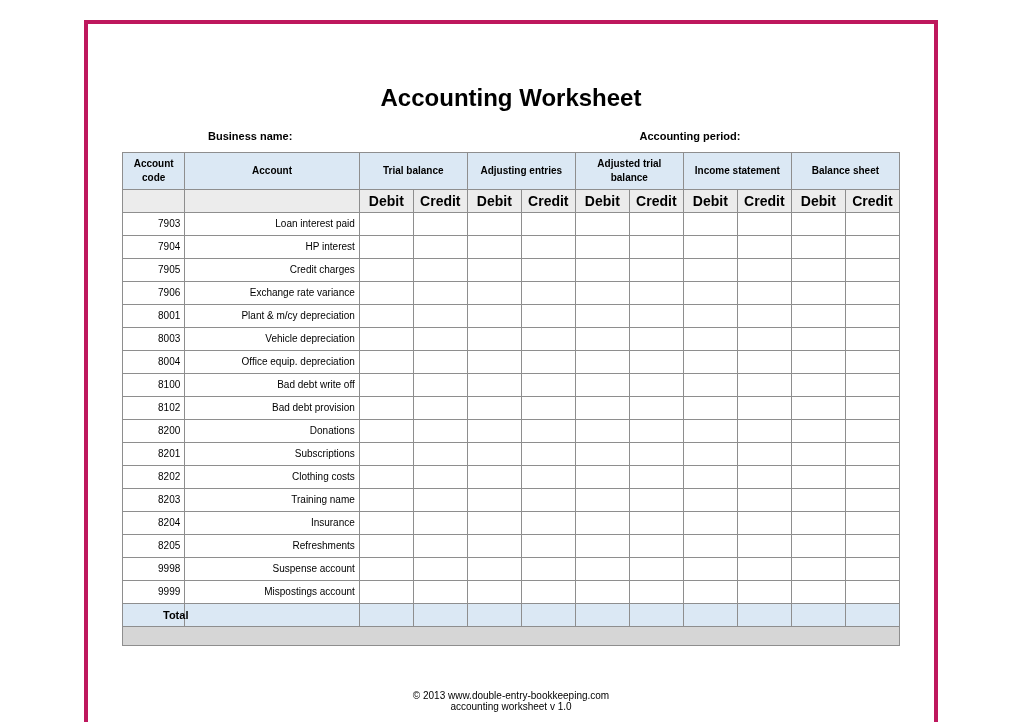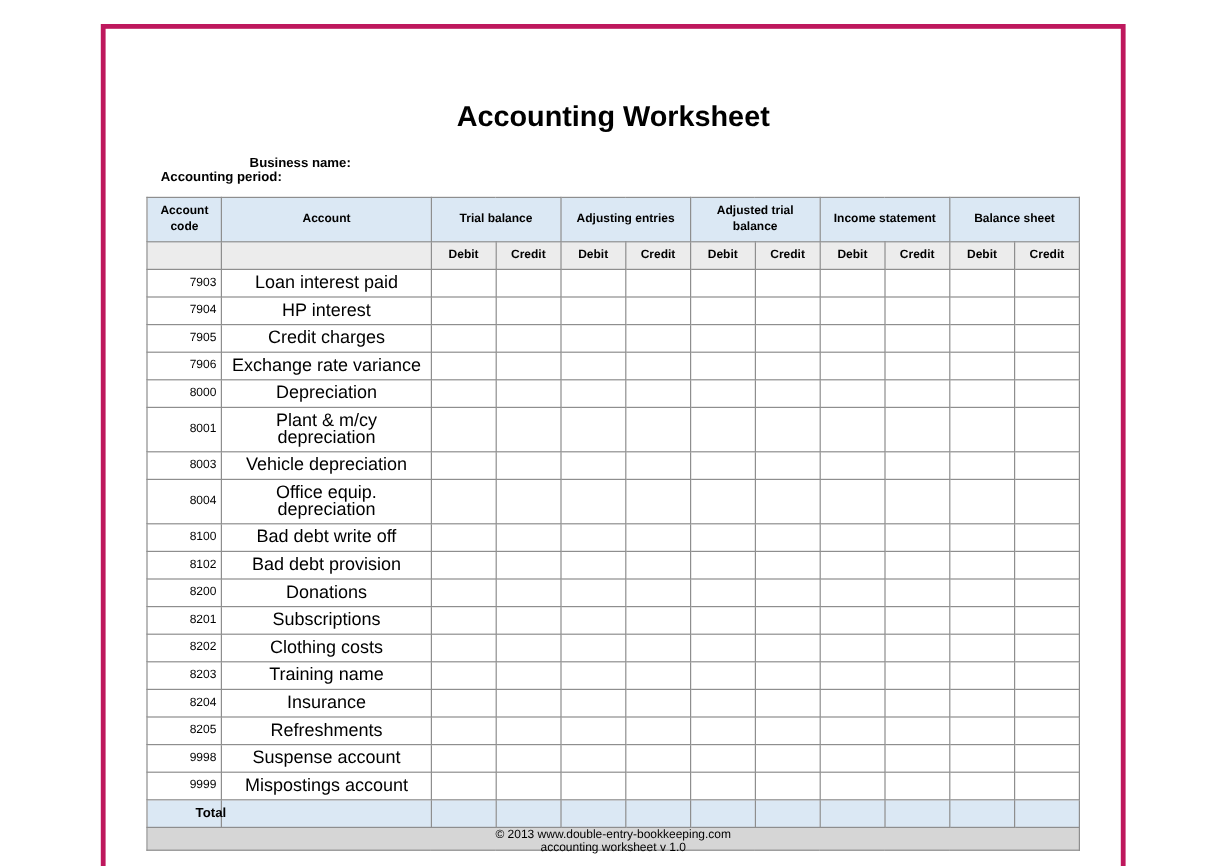--- a/index.html
+++ b/index.html
@@ -24,21 +24,20 @@
     font-size: 24px;
     font-weight: bold;
     margin-bottom: 18px;
   }
   .meta-row {
     display: flex;
     font-size: 11px;
     font-weight: bold;
     margin-bottom: 10px;
     padding: 0 4px;
-    flex-direction: column;
   }
   .meta-row .meta-left {
     flex: 0 0 55%;
     padding-left: 82px;
   }
   .meta-row .meta-right {
     flex: 1;
     padding-left: 8px;
   }
   table.worksheet {
@@ -62,34 +61,34 @@
   th.group-header {
     background: #dbe8f4;
     text-align: center;
     font-weight: bold;
     font-size: 10px;
   }
   th.sub-header {
     background: #ececec;
     text-align: center;
     font-weight: bold;
-    font-size: 10px;
+    font-size: 14px;
   }
   th.sub-header.blank {
     background: #ececec;
   }
   td.code-cell {
     text-align: right;
     font-weight: normal;
     font-size: 10px;
     padding-right: 6px;
   }
   td.account-cell {
-    text-align: center;
-    font-size: 15px;
+    text-align: right;
+    font-size: 10px;
     padding-left: 4px;
   }
   td.amt-cell {
     background: #fff;
   }
   tr.total-row td,
   tr.total-row th {
     background: #dbe8f4;
     font-weight: bold;
   }
@@ -221,34 +220,20 @@
           <td class="amt-cell"></td>
           <td class="amt-cell"></td>
           <td class="amt-cell"></td>
           <td class="amt-cell"></td>
           <td class="amt-cell"></td>
           <td class="amt-cell"></td>
           <td class="amt-cell"></td>
           <td class="amt-cell"></td>
         </tr>
         <tr>
-          <td class="code-cell">8000</td>
-          <td class="account-cell">Depreciation</td>
-          <td class="amt-cell"></td>
-          <td class="amt-cell"></td>
-          <td class="amt-cell"></td>
-          <td class="amt-cell"></td>
-          <td class="amt-cell"></td>
-          <td class="amt-cell"></td>
-          <td class="amt-cell"></td>
-          <td class="amt-cell"></td>
-          <td class="amt-cell"></td>
-          <td class="amt-cell"></td>
-        </tr>
-        <tr>
           <td class="code-cell">8001</td>
           <td class="account-cell">Plant &amp; m/cy depreciation</td>
           <td class="amt-cell"></td>
           <td class="amt-cell"></td>
           <td class="amt-cell"></td>
           <td class="amt-cell"></td>
           <td class="amt-cell"></td>
           <td class="amt-cell"></td>
           <td class="amt-cell"></td>
           <td class="amt-cell"></td>

